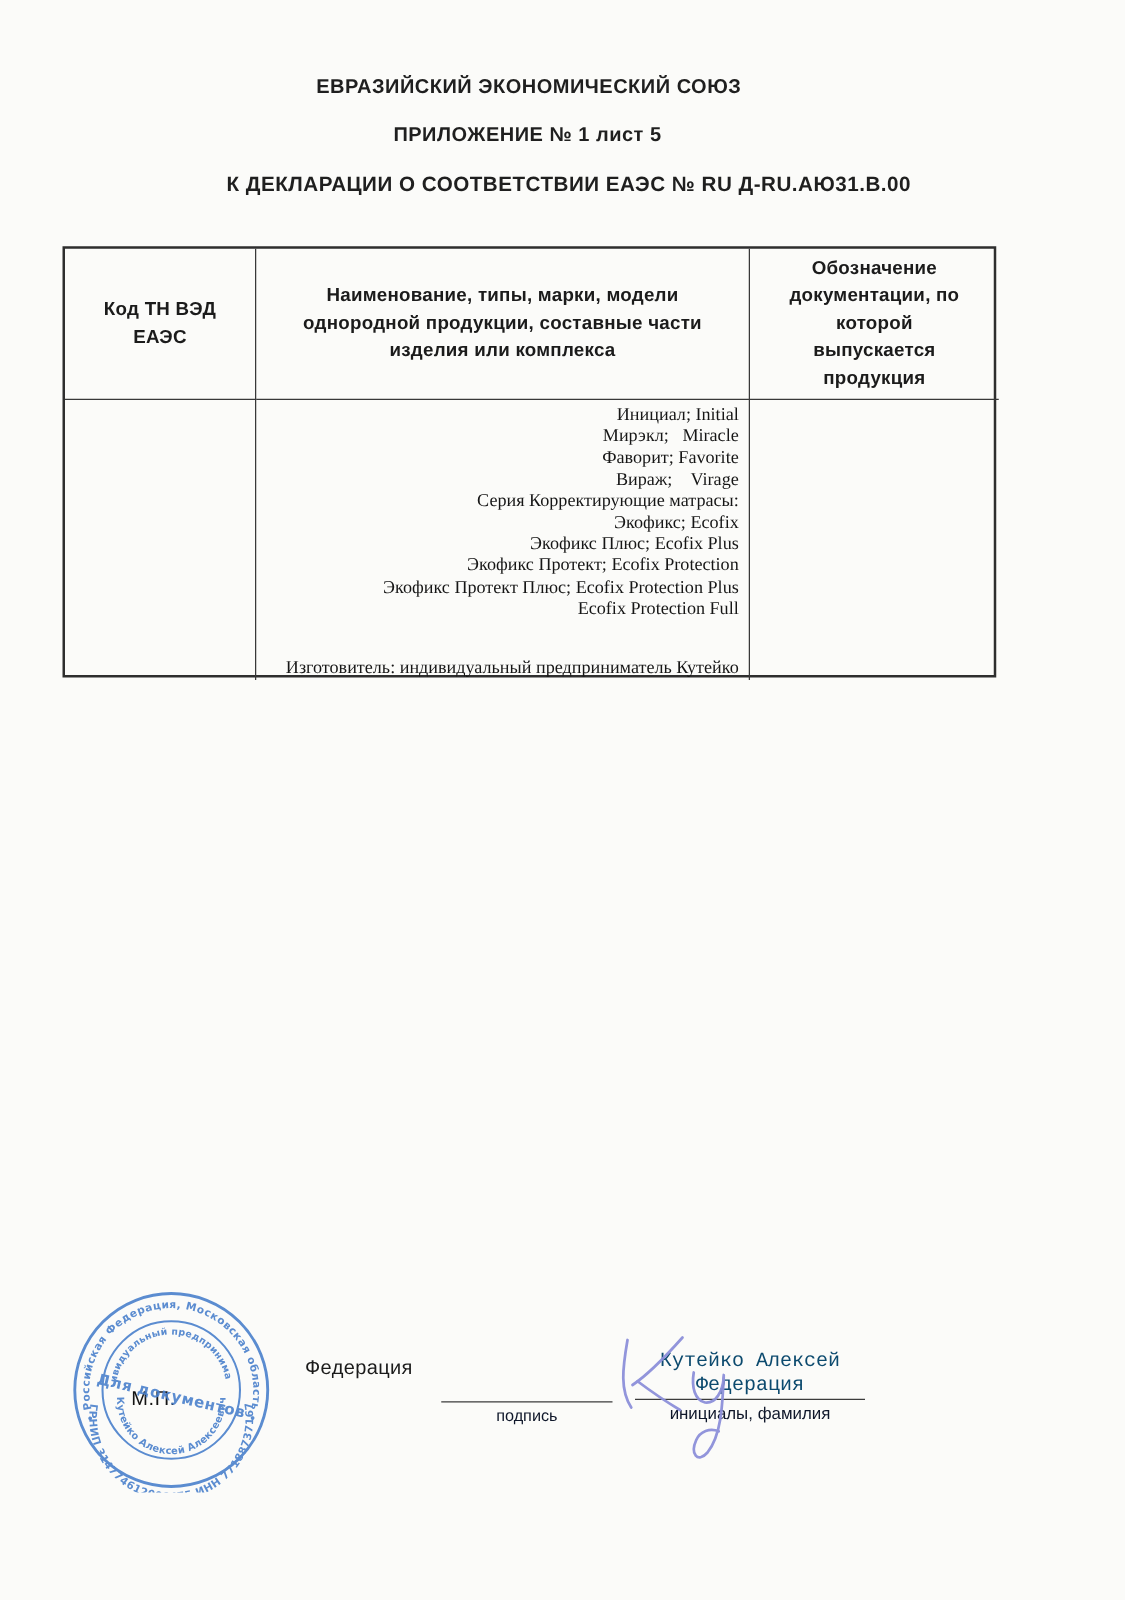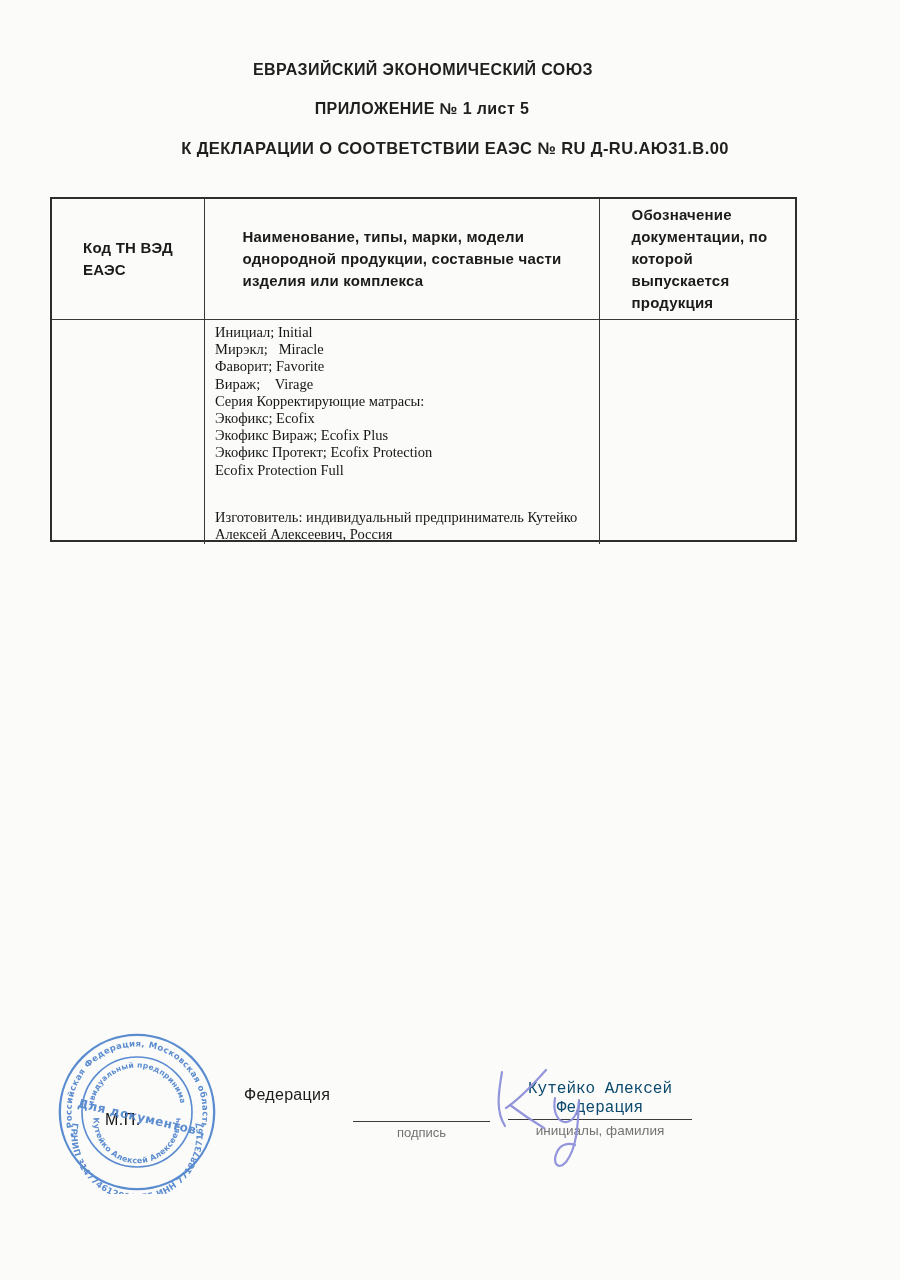--- a/index.html
+++ b/index.html
@@ -25,43 +25,44 @@
     display:grid;
     grid-template-columns:153px 395px 199px;
     grid-template-rows:121px 224px;
     border:2px solid #2e2e2e;
     box-sizing:border-box;
   }
   .cell{
     box-sizing:border-box;
     border-right:1.5px solid #383838;
     border-bottom:1.5px solid #383838;
+    text-align:right;
   }
   .cell.lastcol{border-right:none;}
   .cell.lastrow{border-bottom:none;}
   .th{
-    display:flex;align-items:center;justify-content:center;text-align:left;
+    display:flex;align-items:center;justify-content:center;text-align:center;
     font-weight:bold;font-size:15px;line-height:22px;color:#1b1b1b;
     white-space:pre-line;letter-spacing:.2px;
   }
   .body-cell{
     font-family:"Liberation Serif",serif;
     font-size:14.5px;line-height:17.2px;color:#161616;
     padding:4px 8px 0 10px;overflow:hidden;
   }
   .pline{white-space:pre;}
   .pline.bold{font-weight:normal;}
   .manufacturer{margin-top:30px;}
   
   .mp-label{left:105px;top:1083px;font-size:16px;color:#141414;letter-spacing:.5px;z-index:1;margin-top:28px;}
   .applicant{left:244px;top:1086px;font-size:16px;color:#1b1b1b;letter-spacing:.3px;}
   .sigline{height:0;border-top:1.6px solid #3c3c3c;}
   .line1{left:353px;top:1121px;width:137px;}
   .line2{left:508px;top:1119px;width:184px;}
-  .caption{font-size:13px;color:#737373;text-align:center;}
+  .caption{font-size:13px;color:#0f172a;text-align:center;}
   .cap1{left:353px;top:1125px;width:137px;}
   .cap2{left:508px;top:1123px;width:184px;font-size:13.5px;}
   .name-block{
     left:508px;top:1080px;width:184px;text-align:center;
     font-family:Liberation Mono, monospace;font-size:16px;line-height:19px;color:#0c4a6e;
   }
   .stamp-svg{left:55px;top:1030px;z-index:2;opacity:.9;}
   .sig-svg{left:460px;top:1050px;z-index:3;}
   .stamp-text{font-family:"DejaVu Sans",sans-serif;font-weight:bold;}
 </style>
@@ -86,22 +87,23 @@
 
   <div class="cell lastrow body-cell"></div>
   <div class="cell lastrow body-cell">
     <div>
         <div class="pline">Инициал; Initial</div>
         <div class="pline">Мирэкл;   Miracle</div>
         <div class="pline">Фаворит; Favorite</div>
         <div class="pline">Вираж;    Virage</div>
         <div class="pline bold">Серия Корректирующие матрасы:</div>
         <div class="pline">Экофикс; Ecofix</div>
-        <div class="pline">Экофикс Вираж; Ecofix Plus</div>
+        <div class="pline">Экофикс Плюс; Ecofix Plus</div>
         <div class="pline">Экофикс Протект; Ecofix Protection</div>
+        <div class="pline">Экофикс Протект Плюс; Ecofix Protection Plus</div>
         <div class="pline">Ecofix Protection Full</div>
       </div>
     <div class="manufacturer">Изготовитель: индивидуальный предприниматель Кутейко Алексей Алексеевич, Россия</div>
   </div>
   <div class="cell lastrow lastcol body-cell"></div>
 </div>
 
 <div class="abs mp-label">М.П.</div>
 
 <svg class="abs stamp-svg" width="164" height="164" viewBox="0 0 170 170">

